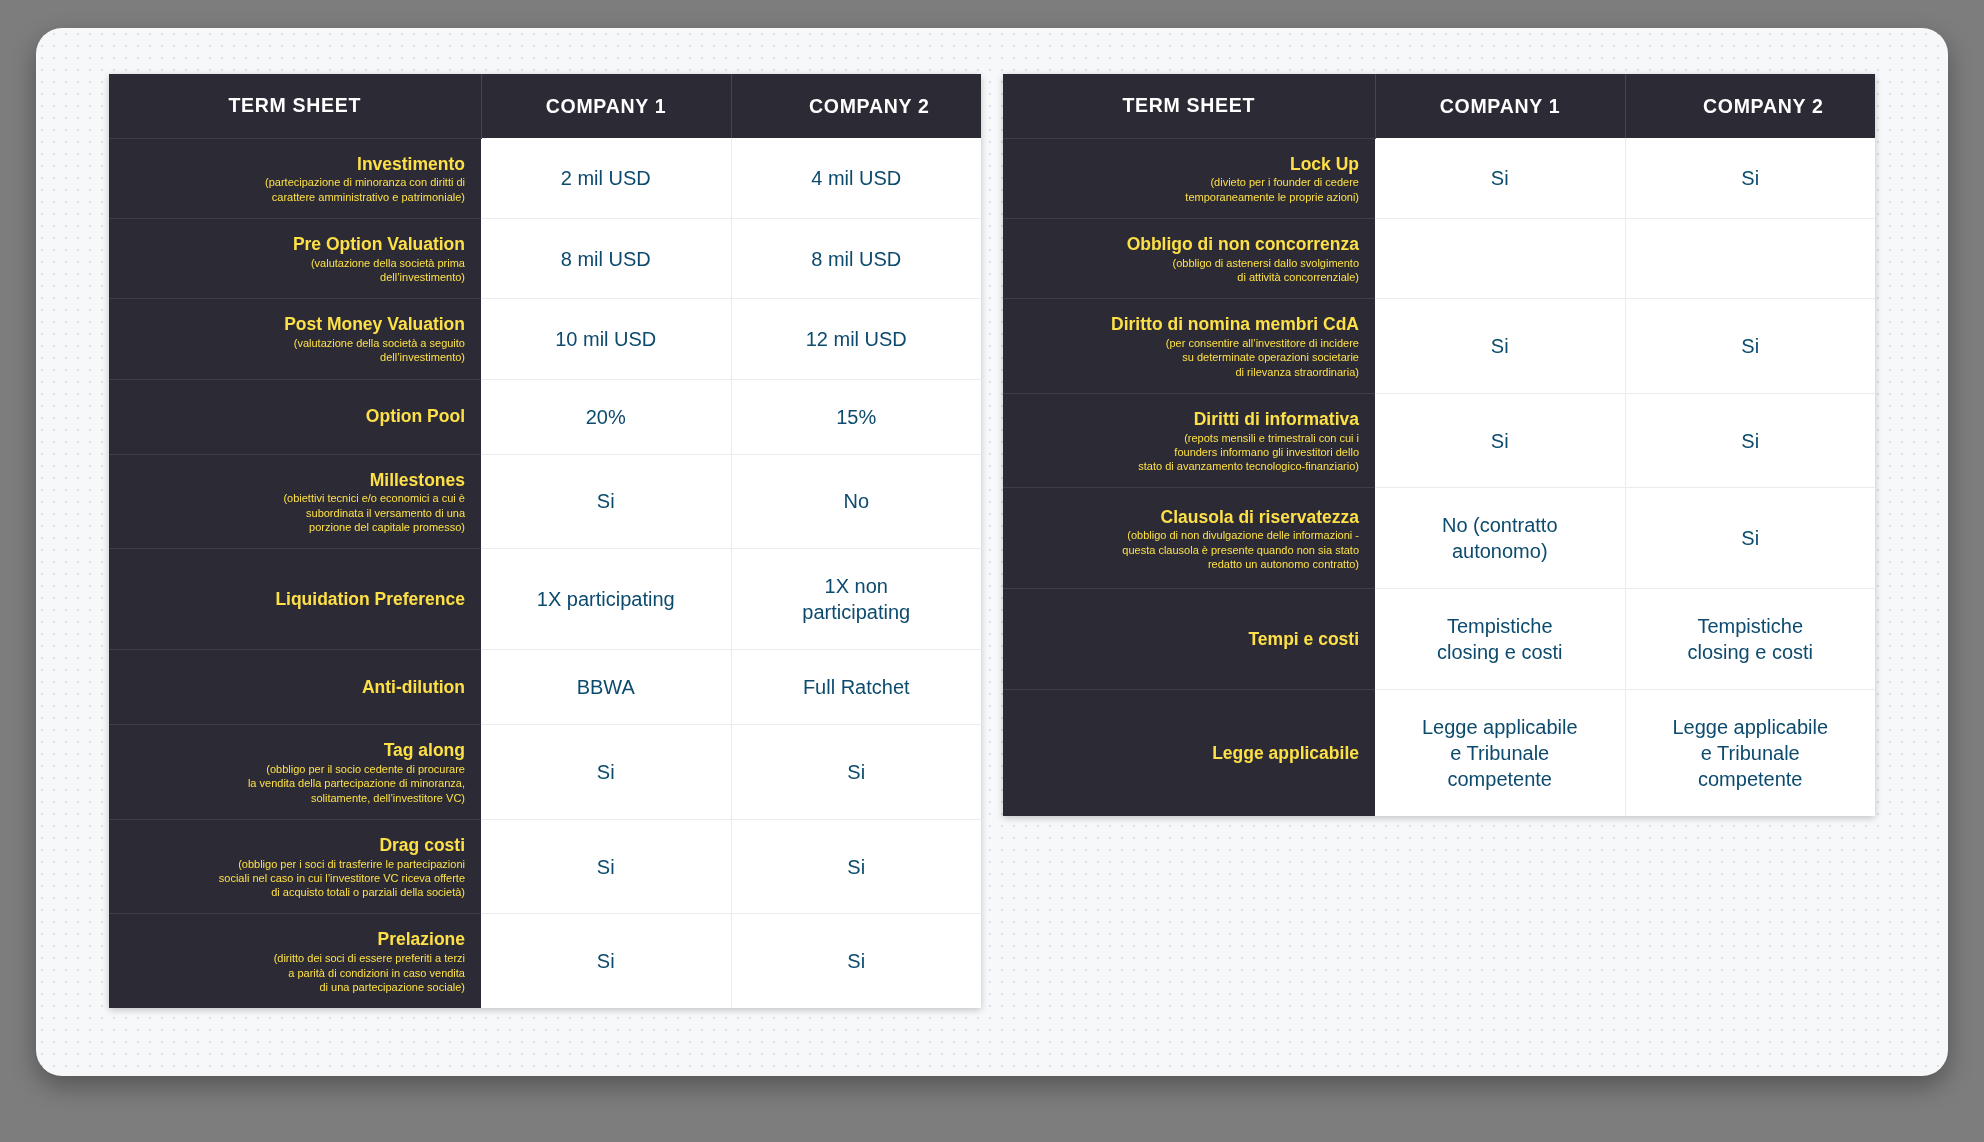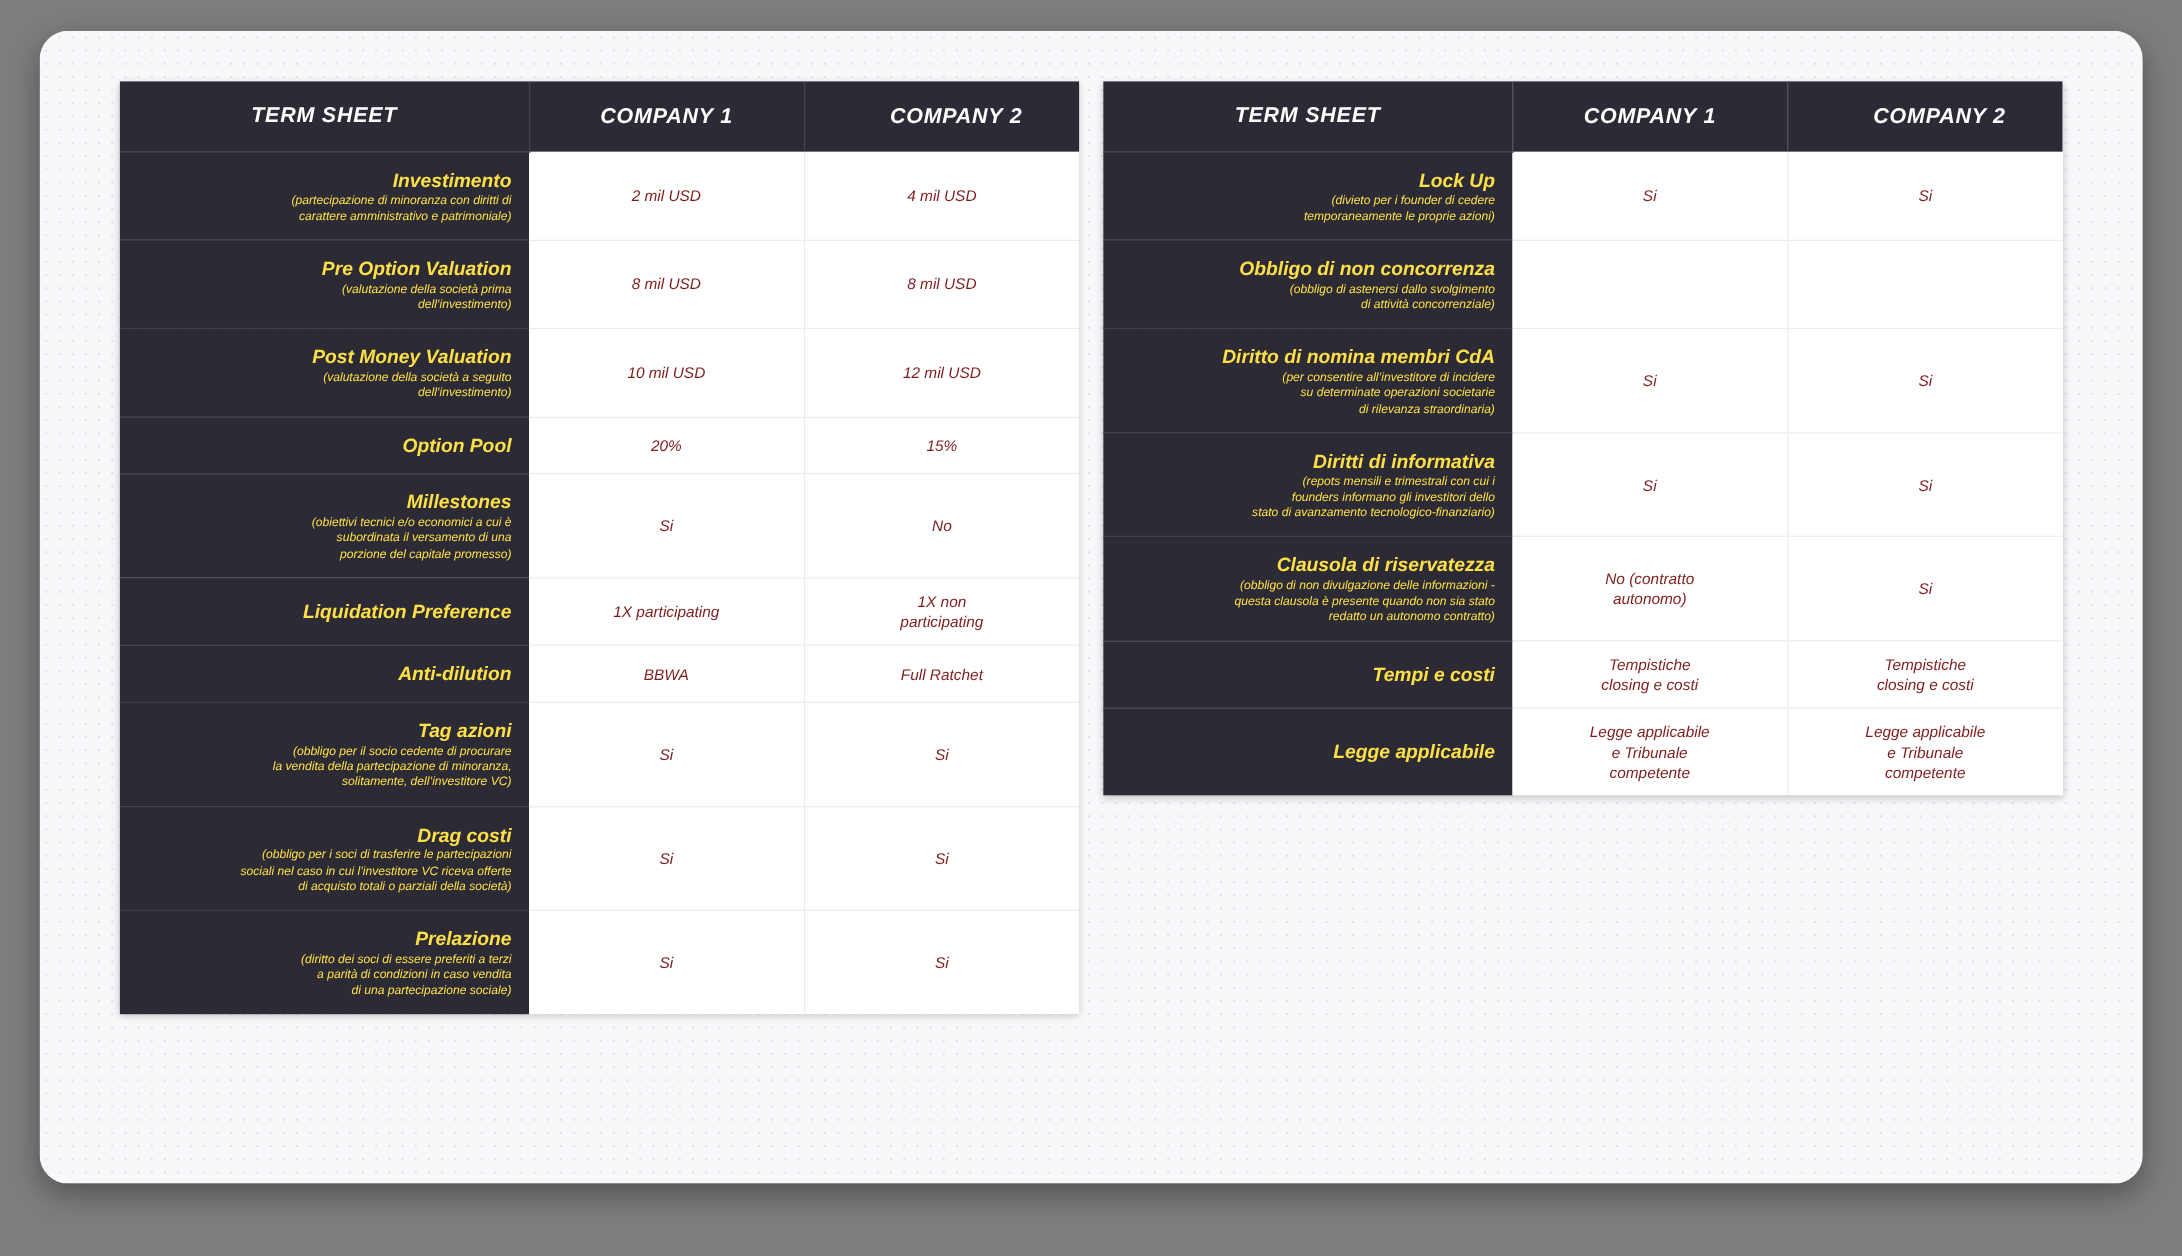--- a/index.html
+++ b/index.html
@@ -13,21 +13,20 @@
     position:absolute;
     left:36px;top:28px;
     width:1912px;height:1048px;
     background-color:#f7f8fa;
     background-image:
       radial-gradient(circle, rgba(150,150,180,0.28) 1.1px, transparent 1.2px);
     background-size:12px 12px;
     background-position:0 0;
     border-radius:26px;
     box-shadow:0 10px 26px rgba(0,0,0,0.33);
-    font-style:italic;
   }
   .tables{
     position:absolute;
     left:0;top:0;right:0;bottom:0;
     display:flex;
     justify-content:center;
     align-items:flex-start;
     gap:22px;
     padding:46px 46px 0 46px;
     box-sizing:border-box;
@@ -69,24 +68,24 @@
     font-size:17.5px;
     font-weight:bold;
   }
   table.ts td.label .sub{
     display:block;
     font-size:11px;
     font-weight:normal;
   }
   table.ts td.val{
     background:#ffffff;
-    color:#7f1d1d;
+    color:#0c4a6e;
     text-align:center;
-    font-size:14px;
-    padding:12px 12px;
+    font-size:20px;
+    padding:24px 12px;
     vertical-align:middle;
     line-height:1.30;
     border-top:1px solid #eaeaef;
     border-right:1px solid #eaeaef;
     box-sizing:border-box;
   }
   table.ts td.val:last-child{border-right:none;}
   table.ts tbody tr:first-child td.val{border-top:none;}
 </style>
 </head>
@@ -157,21 +156,21 @@
           </tr>
           <tr>
             <td class="label">
               <span class="ttl">Anti-dilution</span>
             </td>
             <td class="val">BBWA</td>
             <td class="val">Full Ratchet</td>
           </tr>
           <tr>
             <td class="label">
-              <span class="ttl">Tag azioni</span>
+              <span class="ttl">Tag along</span>
               <span class="sub">(obbligo per il socio cedente di procurare<br>la vendita della partecipazione di minoranza,<br>solitamente, dell’investitore VC)</span>
             </td>
             <td class="val">Si</td>
             <td class="val">Si</td>
           </tr>
           <tr>
             <td class="label">
               <span class="ttl">Drag costi</span>
               <span class="sub">(obbligo per i soci di trasferire le partecipazioni<br>sociali nel caso in cui l’investitore VC riceva offerte<br>di acquisto totali o parziali della società)</span>
             </td>

